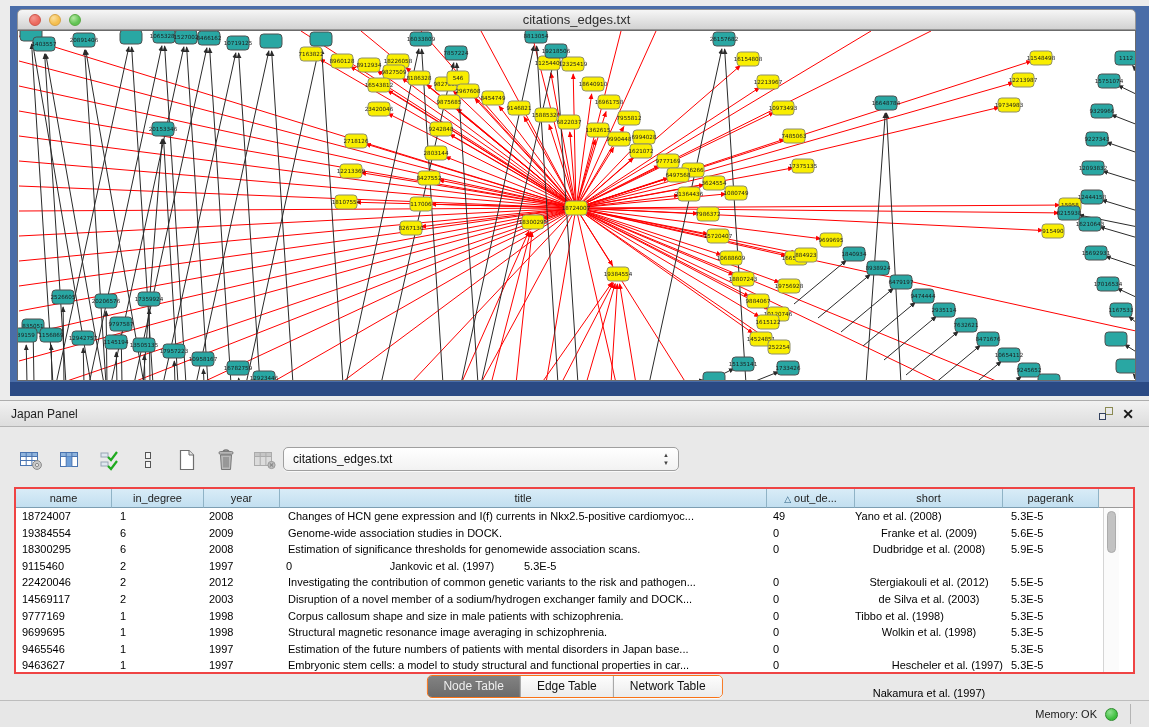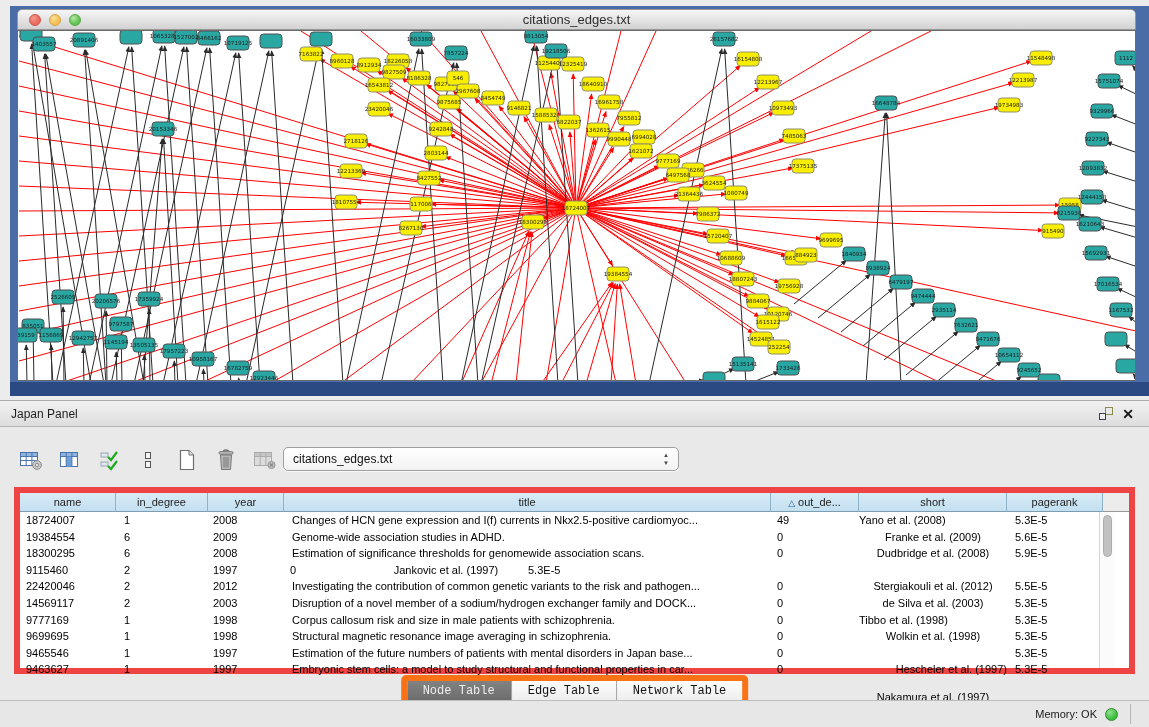--- a/index.html
+++ b/index.html
@@ -38,35 +38,35 @@
   .fx-label{font-family:"Liberation Serif",serif;font-style:italic;font-weight:bold;font-size:15px;color:#111;}
   .fx-label small{font-size:10px;font-weight:bold;}
 
   .combo{position:absolute;left:283px;top:20px;width:396px;height:24px;background:linear-gradient(#ffffff,#f2f2f2);
          border:1px solid #9f9f9f;border-radius:5px;box-sizing:border-box;box-shadow:0 1px 0 rgba(255,255,255,.7);}
   .combo .val{position:absolute;left:9px;top:0;line-height:22px;font-size:12px;color:#111;}
   .combo .stepper{position:absolute;right:7px;top:3px;width:10px;height:16px;font-size:6px;line-height:8px;
          color:#444;text-align:center;}
 
   .tablebox{position:absolute;left:14px;top:60px;width:1121px;height:187px;background:#fff;
-            border:6px solid #ef4444;box-sizing:border-box;}
+            border:2px solid #ef4444;box-sizing:border-box;}
   .thead{position:absolute;left:0;top:0;height:19px;display:flex;}
   .th{height:19px;line-height:19px;box-sizing:border-box;border-right:1px solid #8fb3c6;border-bottom:1px solid #7d9eb2;
       background:linear-gradient(#d9ecf7,#c2dff0);font-size:11px;color:#222;text-align:center;overflow:hidden;white-space:nowrap;}
   .th .sort{color:#2c5f80;font-size:9px;margin-right:3px;}
   .head-gap{position:absolute;right:0;top:0;height:19px;left:1083px;background:#ececec;border-bottom:1px solid #9a9a9a;box-sizing:border-box;}
   .tbody{position:absolute;left:0;top:19px;right:0;bottom:0;}
   .tr{display:flex;height:16.6px;}
   .td{height:16.6px;line-height:16.6px;font-size:11px;color:#000;box-sizing:border-box;
       overflow:hidden;white-space:nowrap;}
   .vscroll{position:absolute;right:14px;top:19px;width:16px;bottom:0;background:#fbfbfb;border-left:1px solid #d5d5d5;box-sizing:border-box;}
   .vthumb{position:absolute;left:3px;top:3px;width:9px;height:42px;border-radius:5px;background:#c2c2c2;border:1px solid #ababab;box-sizing:border-box;}
 
   .segmented{position:absolute;left:50%;transform:translateX(-50%);top:248px;height:21px;display:flex;
-             border:6px solid #f97316;border-radius:5px;overflow:hidden;box-shadow:0 1px 0 rgba(255,255,255,.8);font-family:Liberation Mono, monospace;}
+             border:1px solid #f97316;border-radius:5px;overflow:hidden;box-shadow:0 1px 0 rgba(255,255,255,.8);}
   .seg{height:21px;line-height:21px;font-size:12px;padding:0 16px;text-align:center;
        background:linear-gradient(#fdfdfd,#ececec);color:#111;border-right:1px solid #9a9a9a;}
   .seg:last-child{border-right:none;}
   .seg.selected{background:linear-gradient(#828282,#6b6b6b);color:#efefef;}
 
   
   #status-bar{position:absolute;left:0;top:700px;width:1149px;height:27px;background:#e7e7e7;border-top:1px solid #bdbdbd;box-sizing:border-box;}
   #status-bar .mem{position:absolute;right:52px;top:0;line-height:26px;font-size:11px;color:#1a1a1a;}
   #status-bar .dot{position:absolute;right:31px;top:7px;width:13px;height:13px;border-radius:50%;
        background:radial-gradient(circle at 35% 30%,#8fe08f,#3dbe3d 65%);border:1px solid #2e8b2e;box-sizing:border-box;}
@@ -862,21 +862,21 @@
             <div class="td" style="width: 76px; padding-left: 5px;">2008</div>
             <div class="td" style="width: 487px; padding-left: 8px;">Changes of HCN gene expression and I(f) currents in Nkx2.5-positive cardiomyoc...</div>
             <div class="td" style="width: 88px; padding-left: 6px;">49</div>
             <div class="td" style="width: 148px; text-align: left;">Yano et al. (2008)</div>
             <div class="td" style="width: 96px; padding-left: 8px;">5.3E-5</div>
           </div>
           <div class="tr">
             <div class="td" style="width: 96px; padding-left: 6px;">19384554</div>
             <div class="td" style="width: 92px; padding-left: 8px;">6</div>
             <div class="td" style="width: 76px; padding-left: 5px;">2009</div>
-            <div class="td" style="width: 487px; padding-left: 8px;">Genome-wide association studies in ADHD.</div>
+            <div class="td" style="width: 487px; padding-left: 8px;">Genome-wide association studies in DOCK.</div>
             <div class="td" style="width: 88px; padding-left: 6px;">0</div>
             <div class="td" style="width: 148px; text-align: center;">Franke et al. (2009)</div>
             <div class="td" style="width: 96px; padding-left: 8px;">5.6E-5</div>
           </div>
           <div class="tr">
             <div class="td" style="width: 96px; padding-left: 6px;">18300295</div>
             <div class="td" style="width: 92px; padding-left: 8px;">6</div>
             <div class="td" style="width: 76px; padding-left: 5px;">2008</div>
             <div class="td" style="width: 487px; padding-left: 8px;">Estimation of significance thresholds for genomewide association scans.</div>
             <div class="td" style="width: 88px; padding-left: 6px;">0</div>
@@ -906,21 +906,21 @@
             <div class="td" style="width: 76px; padding-left: 5px;">2003</div>
             <div class="td" style="width: 487px; padding-left: 8px;">Disruption of a novel member of a sodium/hydrogen exchanger family and DOCK...</div>
             <div class="td" style="width: 88px; padding-left: 6px;">0</div>
             <div class="td" style="width: 148px; text-align: center;">de Silva et al. (2003)</div>
             <div class="td" style="width: 96px; padding-left: 8px;">5.3E-5</div>
           </div>
           <div class="tr">
             <div class="td" style="width: 96px; padding-left: 6px;">9777169</div>
             <div class="td" style="width: 92px; padding-left: 8px;">1</div>
             <div class="td" style="width: 76px; padding-left: 5px;">1998</div>
-            <div class="td" style="width: 487px; padding-left: 8px;">Corpus callosum risk and size in male patients with schizophrenia.</div>
+            <div class="td" style="width: 487px; padding-left: 8px;">Corpus callosum shape and size in male patients with schizophrenia.</div>
             <div class="td" style="width: 88px; padding-left: 6px;">0</div>
             <div class="td" style="width: 148px; text-align: left;">Tibbo et al. (1998)</div>
             <div class="td" style="width: 96px; padding-left: 8px;">5.3E-5</div>
           </div>
           <div class="tr">
             <div class="td" style="width: 96px; padding-left: 6px;">9699695</div>
             <div class="td" style="width: 92px; padding-left: 8px;">1</div>
             <div class="td" style="width: 76px; padding-left: 5px;">1998</div>
             <div class="td" style="width: 487px; padding-left: 8px;">Structural magnetic resonance image averaging in schizophrenia.</div>
             <div class="td" style="width: 88px; padding-left: 6px;">0</div>

